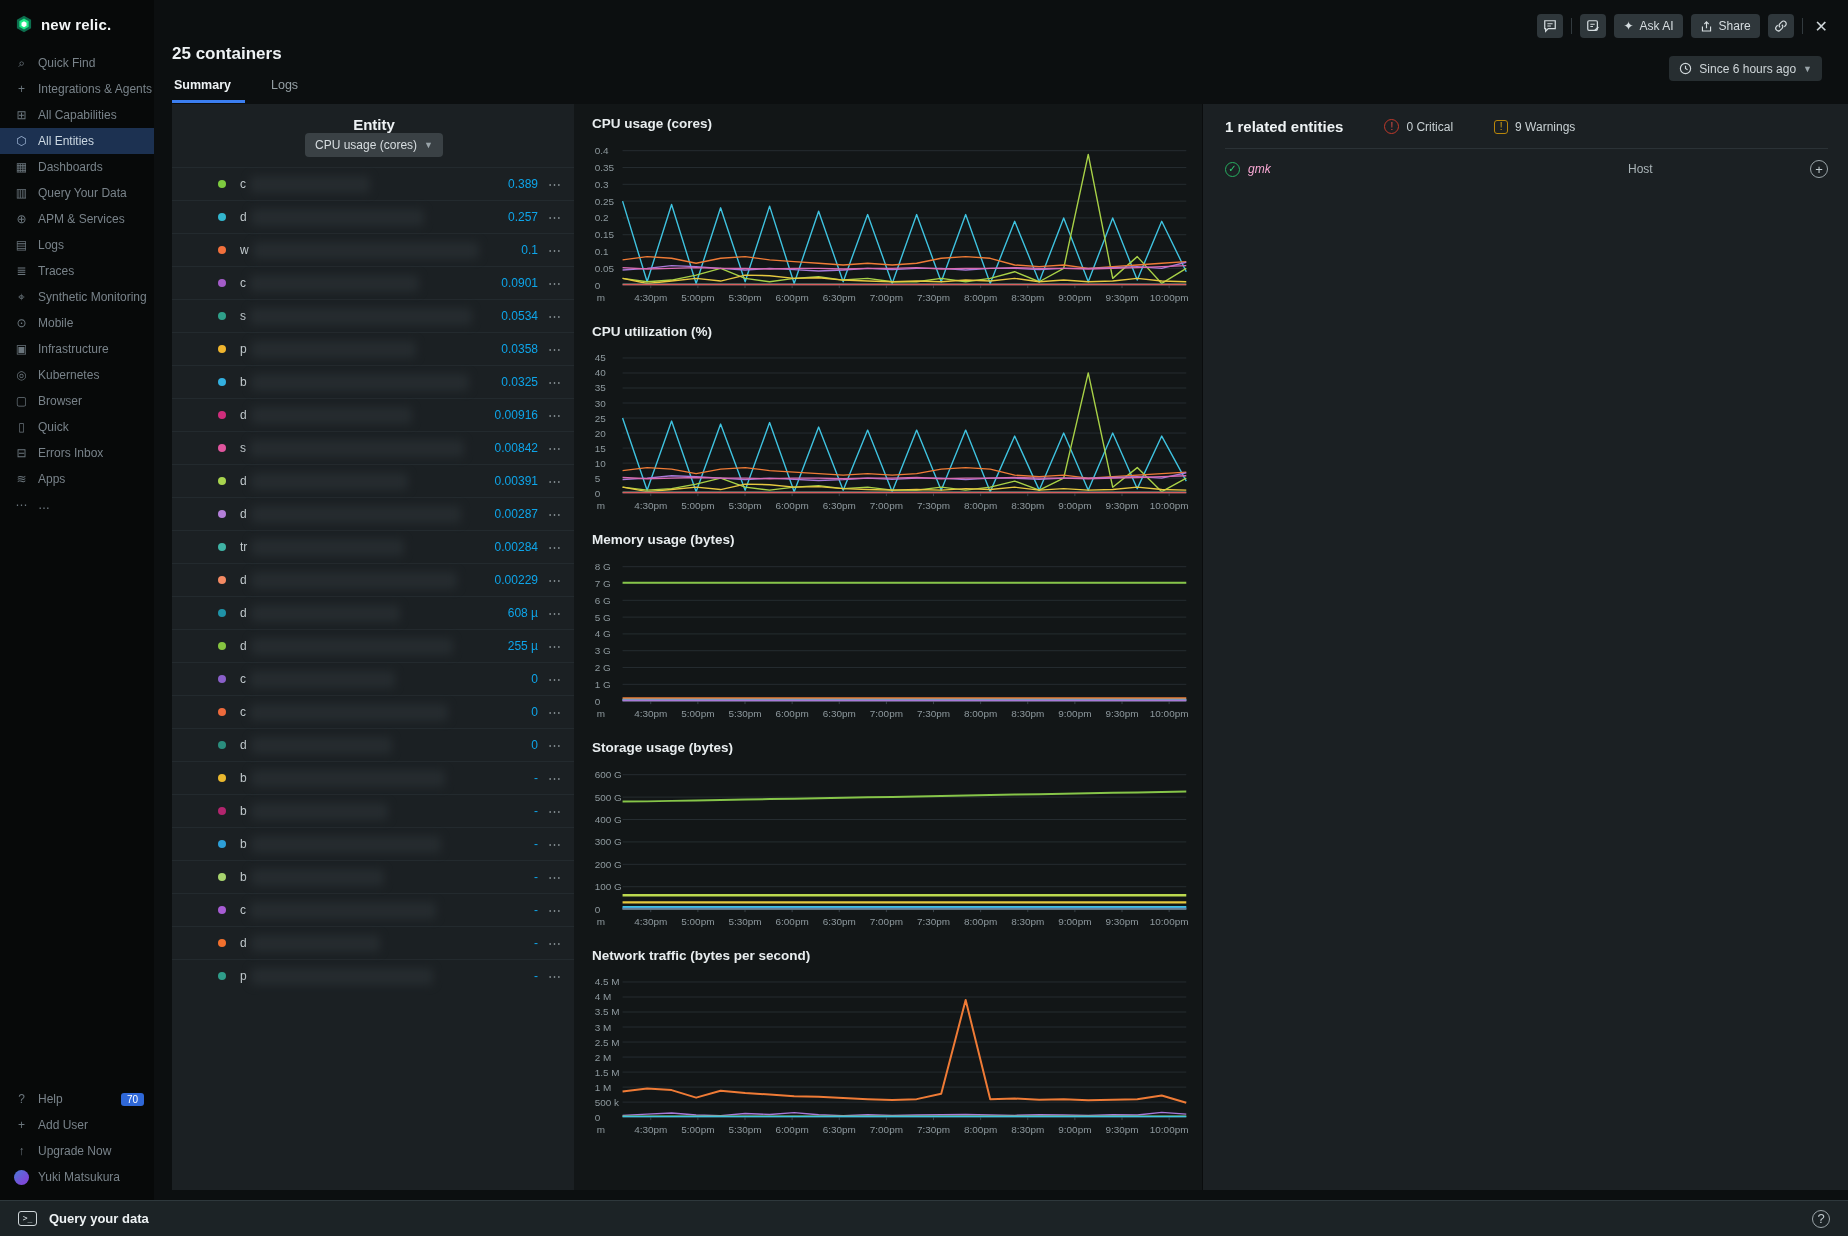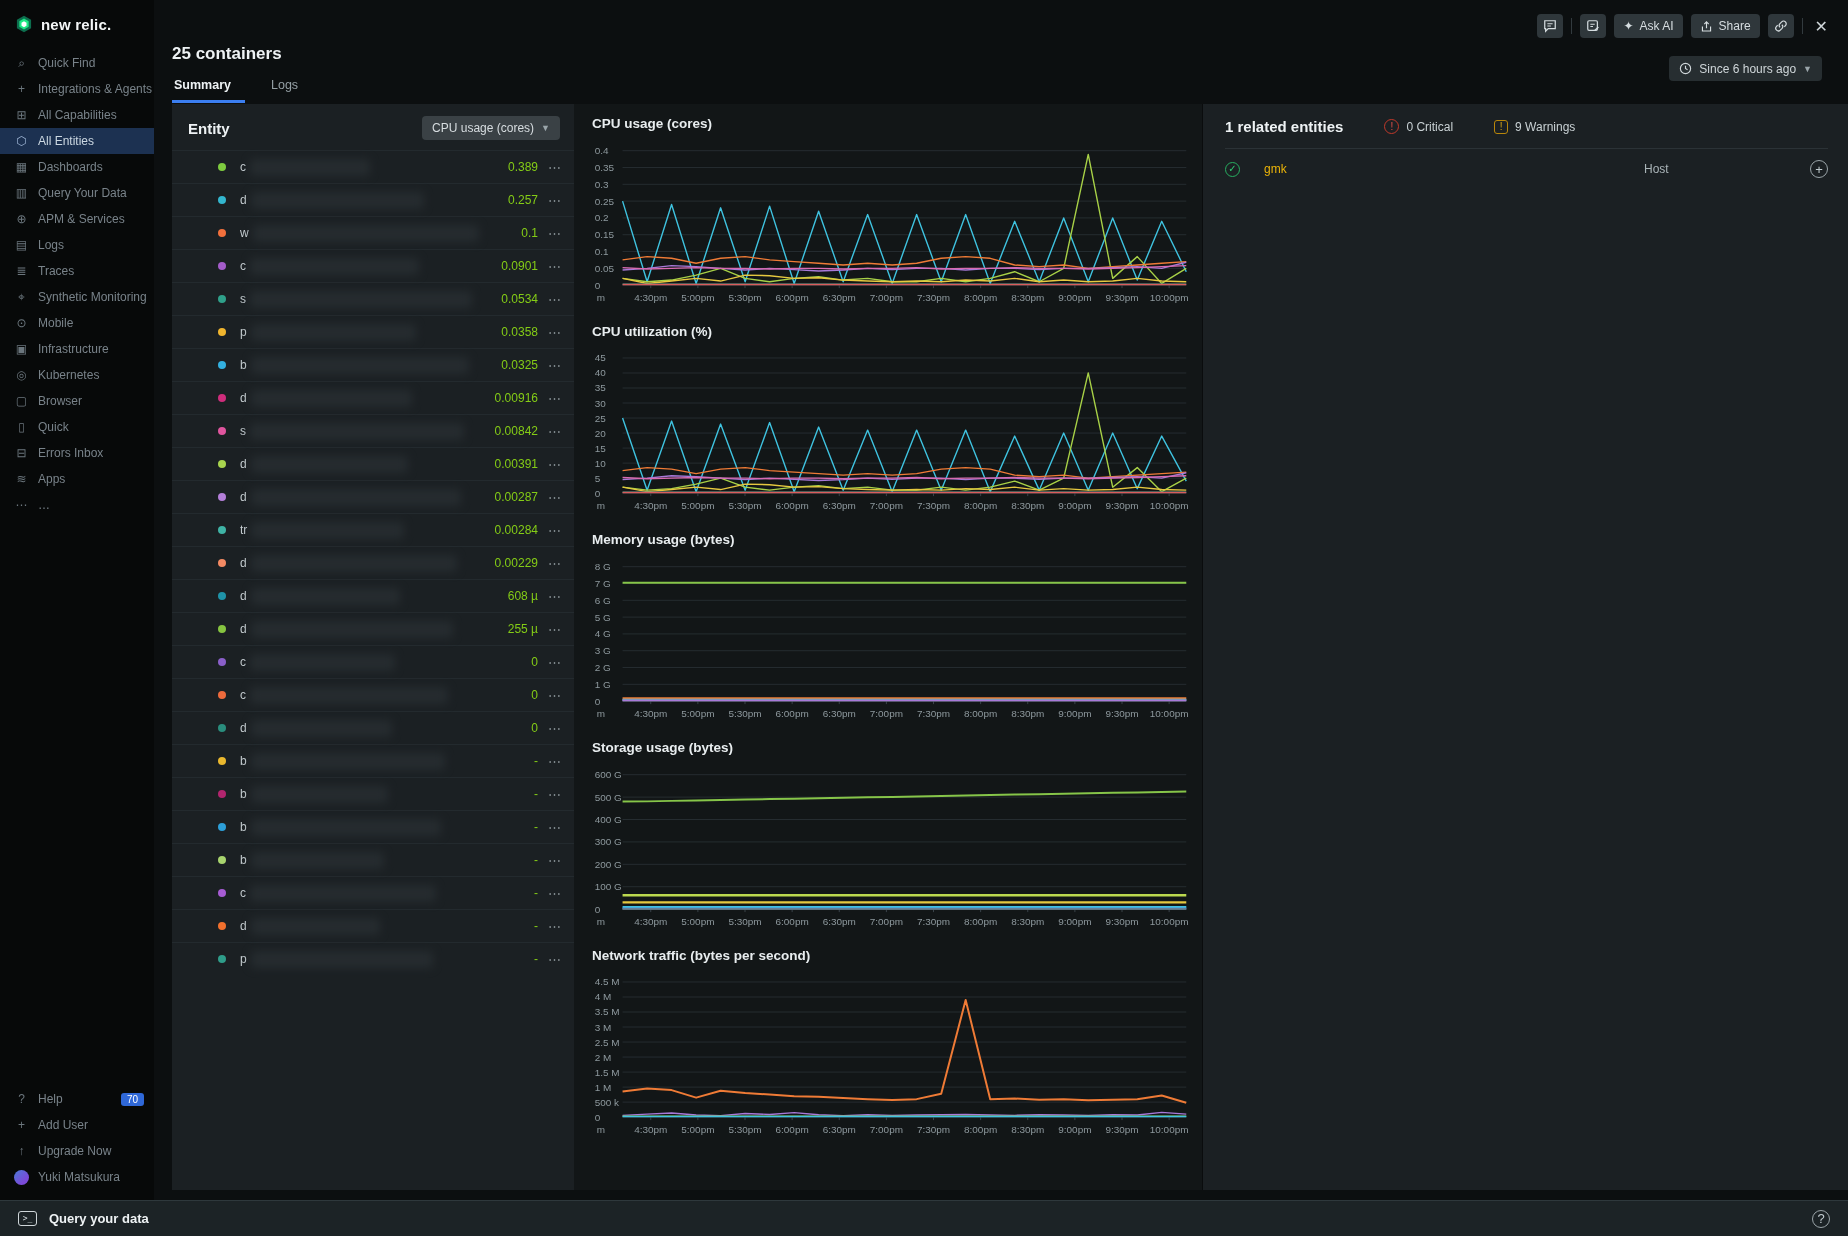--- a/index.html
+++ b/index.html
@@ -29,49 +29,49 @@
   .vsep { width:1px; height:16px; background:#323a3e; }
   .page-title { position:absolute; left:18px; top:44px; font-size:17px; font-weight:bold; color:#eef2f4; }
   .tabs { position:absolute; left:18px; top:78px; display:flex; gap:26px; }
   .tab { color:#95a0a5; font-size:12.5px; padding-bottom:8px; cursor:pointer; }
   .tab.active { color:#eef2f4; font-weight:bold; border-bottom:3px solid #3b7ef0; padding-right:14px; padding-left:2px; }
   .timepicker { position:absolute; right:26px; top:56px; display:flex; align-items:center; gap:7px; background:#272e31; border-radius:4px; height:25px; padding:0 10px; color:#cfd6d9; font-size:12px; cursor:pointer; }
   .chev { font-size:9px; color:#9aa5aa; }
   
   .card { position:absolute; left:18px; right:0; top:104px; bottom:10px; display:flex; align-items:stretch; }
   .entity-panel { width:402px; background:#1b2023; flex:0 0 402px; }
-  .ep-head { display:flex; align-items:center; justify-content:space-between; padding:12px 14px 10px 16px; }
+  .ep-head { display:flex; align-items:center; justify-content:space-between; padding:12px 14px 10px 16px;flex-direction:column; }
   .ep-title { font-size:15px; font-weight:bold; color:#eef2f4; }
   .pill { display:flex; align-items:center; gap:7px; background:#3a4145; border:none; border-radius:4px; color:#d7dde0; font-size:12px; font-family:inherit; height:24px; padding:0 10px; cursor:pointer; }
   .erow { display:flex; align-items:center; height:33px; padding:0 12px 0 46px; border-top:1px solid #232a2e; cursor:pointer; }
   .edot { width:8px; height:8px; border-radius:50%; flex:0 0 8px; margin-right:14px; }
   .eprefix { color:#c6ced2; font-size:12px; margin-right:4px; }
   .eblur { height:17px; background:#272d31; border-radius:3px; filter:blur(5px); opacity:.9; }
   .espacer { flex:1 1 auto; }
-  .evalue { color:#84cc16; font-size:12px; margin-right:10px; }
+  .evalue { color:#0ea5e9; font-size:12px; margin-right:10px; }
   .emenu { background:none; border:none; color:#9aa5aa; font-size:13px; cursor:pointer; letter-spacing:1px; }
   
   .charts { width:628px; flex:0 0 628px; background:#121617; padding:12px 12px 0 18px; }
   .chart-block { margin-bottom:15px; }
   .chart-title { font-size:13.5px; font-weight:bold; color:#e8edef; margin-bottom:7px; }
   .chart-svg { display:block; width:598px; height:171px; }
   
   .related { flex:1 1 auto; background:#1b2023; border-left:1px solid #0a0c0d; padding:14px 20px 0 22px; }
   .rel-head { display:flex; align-items:center; gap:41px; }
   .rel-title { font-size:15px; font-weight:bold; color:#eef2f4; }
   .statitem { display:flex; align-items:center; gap:7px; color:#c9d1d4; font-size:12px; }
   .circ { display:inline-flex; align-items:center; justify-content:center; width:15px; height:15px; border-radius:50%; font-size:10px; line-height:1; }
   .sq { display:inline-flex; align-items:center; justify-content:center; width:14px; height:14px; border-radius:3px; font-size:10px; line-height:1; }
   .crit { border:1.5px solid #c0392b; color:#e0504c; }
   .warn { border:1.5px solid #b8860b; color:#d9a514; }
   .ok { border:1.5px solid #27ae60; color:#2ecc71; }
   .neutral { border:1.5px solid #9aa4a8; color:#c3cdd1; width:18px; height:18px; font-size:13px; }
   .rel-divider { height:1px; background:#2b3236; margin-top:13px; }
   .rel-row { display:flex; align-items:center; height:40px; }
-  .rel-name { color:#eab308; font-size:12px; margin-left:24px; flex:0 0 380px; }
+  .rel-name { color:#f9a8d4; font-size:12px; margin-left:8px; flex:0 0 380px;font-style:italic; }
   .rel-type { color:#aab4b8; font-size:12px; }
   .rel-sp { flex:1 1 auto; }
   
   .bottombar { position:absolute; left:0; right:0; bottom:0; height:36px; background:#1c2326; border-top:1px solid #2e383c; display:flex; align-items:center; padding:0 18px; z-index:6; }
   .term-ico { display:inline-flex; align-items:center; justify-content:center; width:19px; height:15px; border:1.3px solid #cfd6d9; border-radius:3px; color:#cfd6d9; font-size:8px; font-family:"DejaVu Sans Mono", monospace; margin-right:12px; }
   .bb-label { font-size:13px; font-weight:bold; color:#eef2f4; }
   .bb-help { margin-left:auto; background:none; border:none; cursor:pointer; }
   svg.mini { display:block; }
 </style>
 </head>

